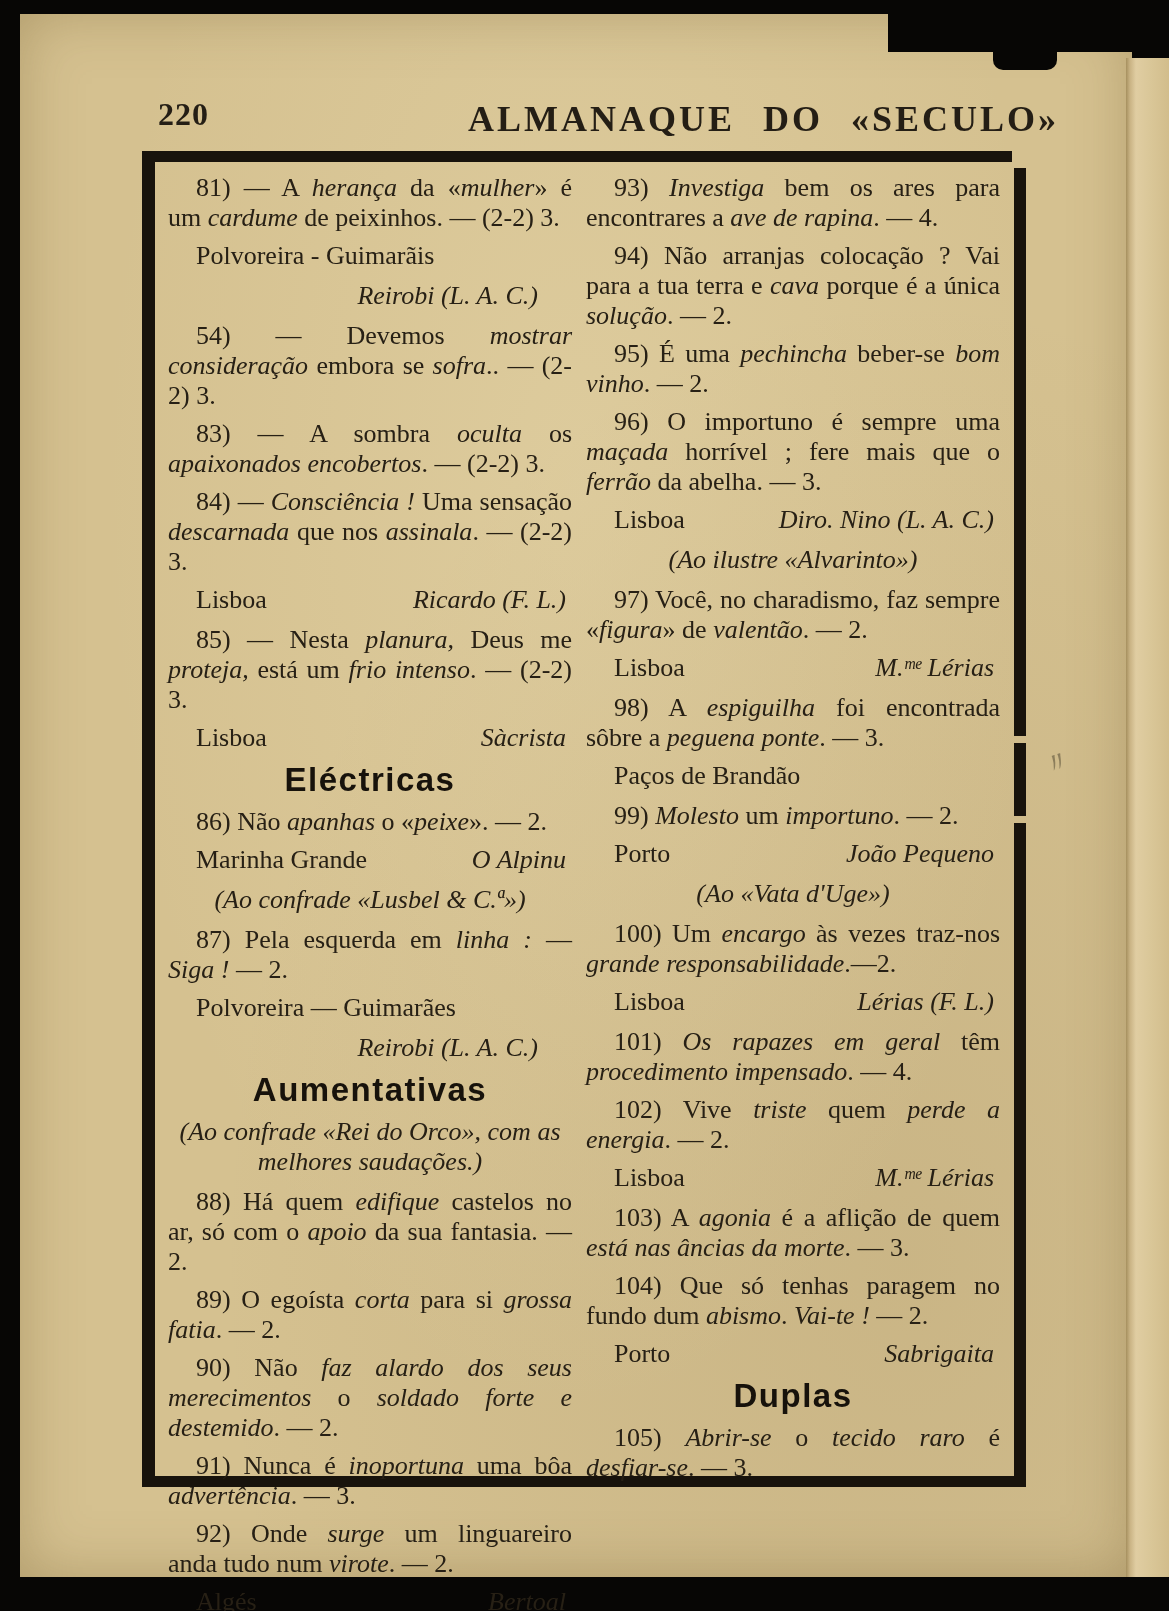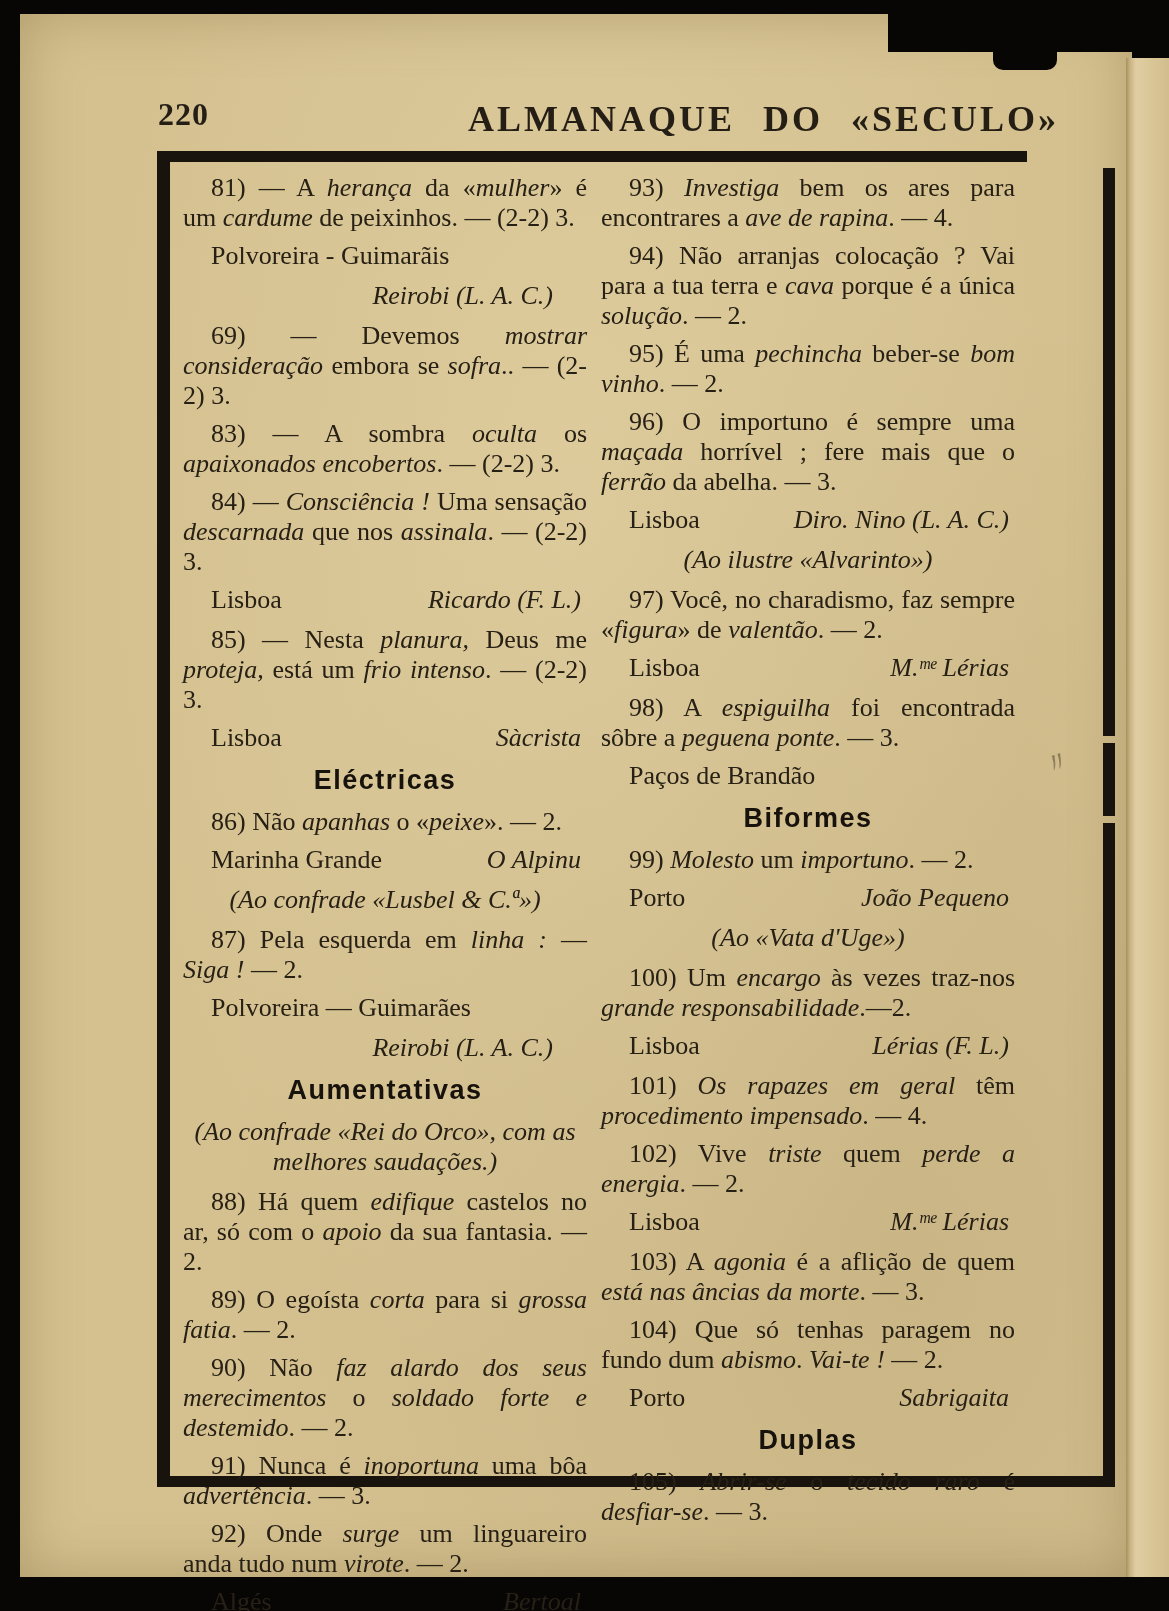--- a/index.html
+++ b/index.html
@@ -30,21 +30,21 @@
   .page-num{
     position:absolute;left:158px;top:96px;
     font-size:32px;font-weight:700;color:#241e15;letter-spacing:1px;
   }
   .header-title{
     position:absolute;left:468px;top:98px;width:566px;text-align:center;
     font-size:36px;font-weight:700;color:#241e15;
     letter-spacing:3px;word-spacing:16px;white-space:nowrap;
   }
 
-  .frame{position:absolute;left:157px;top:151px;width:958px;height:1336px;}
+  .frame{position:absolute;left:142px;top:151px;width:884px;height:1336px;}
   .bar{position:absolute;background:#18130c;}
   .bar-top{left:0;top:0;width:870px;height:11px;}
   .bar-left{left:0;top:0;width:13px;height:100%;}
   .bar-bottom{left:0;bottom:0;width:100%;height:11px;}
   .bar-right-1{right:0;top:17px;width:12px;height:568px;}
   .bar-right-2{right:0;top:592px;width:12px;height:73px;}
   .bar-right-3{right:0;top:672px;width:12px;height:653px;}
 
   .cols{
     position:absolute;left:26px;top:22px;width:832px;
@@ -55,21 +55,21 @@
   .col-right{flex:1;}
 
   .entry{margin:0 0 8px 0;text-indent:28px;text-align:justify;}
   .entry:last-child{margin-bottom:12px;}
   .sig{display:flex;justify-content:space-between;align-items:flex-start;
        padding:0 6px 0 28px;margin:2px 0 10px 0;}
   .sig .sig-right{font-style:italic;}
   .sigright{text-align:right;padding-right:34px;margin:0 0 10px 0;}
   .heading{
     font-family:"Liberation Sans","DejaVu Sans",sans-serif;
-    font-weight:700;font-size:27px;text-align:center;
+    font-weight:700;font-size:33px;text-align:center;
     letter-spacing:1.5px;color:#17120b;margin:12px 0 12px 0;
   }
   .dedication{font-style:italic;text-align:center;margin:4px 0 10px 0;}
   i{font-style:italic;}
 
   .smudge{
     position:absolute;left:1040px;top:742px;width:34px;height:26px;
     color:rgba(95,85,60,.6);font-size:30px;transform:rotate(-18deg);
     font-family:"DejaVu Sans",sans-serif;
   }
@@ -98,21 +98,21 @@
     <div class="bar bar-right-3"></div>
 
     <div class="cols">
       <div class="col-left">
           <p class="entry"><span>81) — A </span><i>herança</i><span> da «</span><i>mulher</i><span>» é um </span><i>cardume</i><span> de peixinhos. — (2-2) 3.</span></p>
           <div class="sig">
             <span class="sig-left"><span>Polvoreira - Guimarãis</span></span>
             <span class="sig-right"></span>
           </div>
           <div class="sigright"><i>Reirobi (L. A. C.)</i></div>
-          <p class="entry"><span>69) — Devemos </span><i>mostrar consideração</i><span> embora se </span><i>sofra</i><span>.. — (2-2) 3.</span></p>
+          <p class="entry"><span>54) — Devemos </span><i>mostrar consideração</i><span> embora se </span><i>sofra</i><span>.. — (2-2) 3.</span></p>
           <p class="entry"><span>83) — A sombra </span><i>oculta</i><span> os </span><i>apaixonados encobertos</i><span>. — (2-2) 3.</span></p>
           <p class="entry"><span>84) — </span><i>Consciência !</i><span> Uma sensação </span><i>descarnada</i><span> que nos </span><i>assinala</i><span>. — (2-2) 3.</span></p>
           <div class="sig">
             <span class="sig-left"><span>Lisboa</span></span>
             <span class="sig-right"><i>Ricardo (F. L.)</i></span>
           </div>
           <p class="entry"><span>85) — Nesta </span><i>planura,</i><span> Deus me </span><i>proteja,</i><span> está um </span><i>frio intenso</i><span>. — (2-2) 3.</span></p>
           <div class="sig">
             <span class="sig-left"><span>Lisboa</span></span>
             <span class="sig-right"><i>Sàcrista</i></span>
@@ -155,21 +155,20 @@
           <p class="entry"><span>97) Você, no charadismo, faz sempre «</span><i>figura</i><span>» de </span><i>valentão</i><span>. — 2.</span></p>
           <div class="sig">
             <span class="sig-left"><span>Lisboa</span></span>
             <span class="sig-right"><i>M.ᵐᵉ Lérias</i></span>
           </div>
           <p class="entry"><span>98) A </span><i>espiguilha</i><span> foi encontrada sôbre a </span><i>peguena ponte</i><span>. — 3.</span></p>
           <div class="sig">
             <span class="sig-left"><span>Paços de Brandão</span></span>
             <span class="sig-right"></span>
           </div>
-          <div class="heading"><span>Biformes</span></div>
           <p class="entry"><span>99) </span><i>Molesto</i><span> um </span><i>importuno</i><span>. — 2.</span></p>
           <div class="sig">
             <span class="sig-left"><span>Porto</span></span>
             <span class="sig-right"><i>João Pequeno</i></span>
           </div>
           <div class="dedication"><i>(Ao «Vata d'Uge»)</i></div>
           <p class="entry"><span>100) Um </span><i>encargo</i><span> às vezes traz-nos </span><i>grande responsabilidade</i><span>.—2.</span></p>
           <div class="sig">
             <span class="sig-left"><span>Lisboa</span></span>
             <span class="sig-right"><i>Lérias (F. L.)</i></span>

